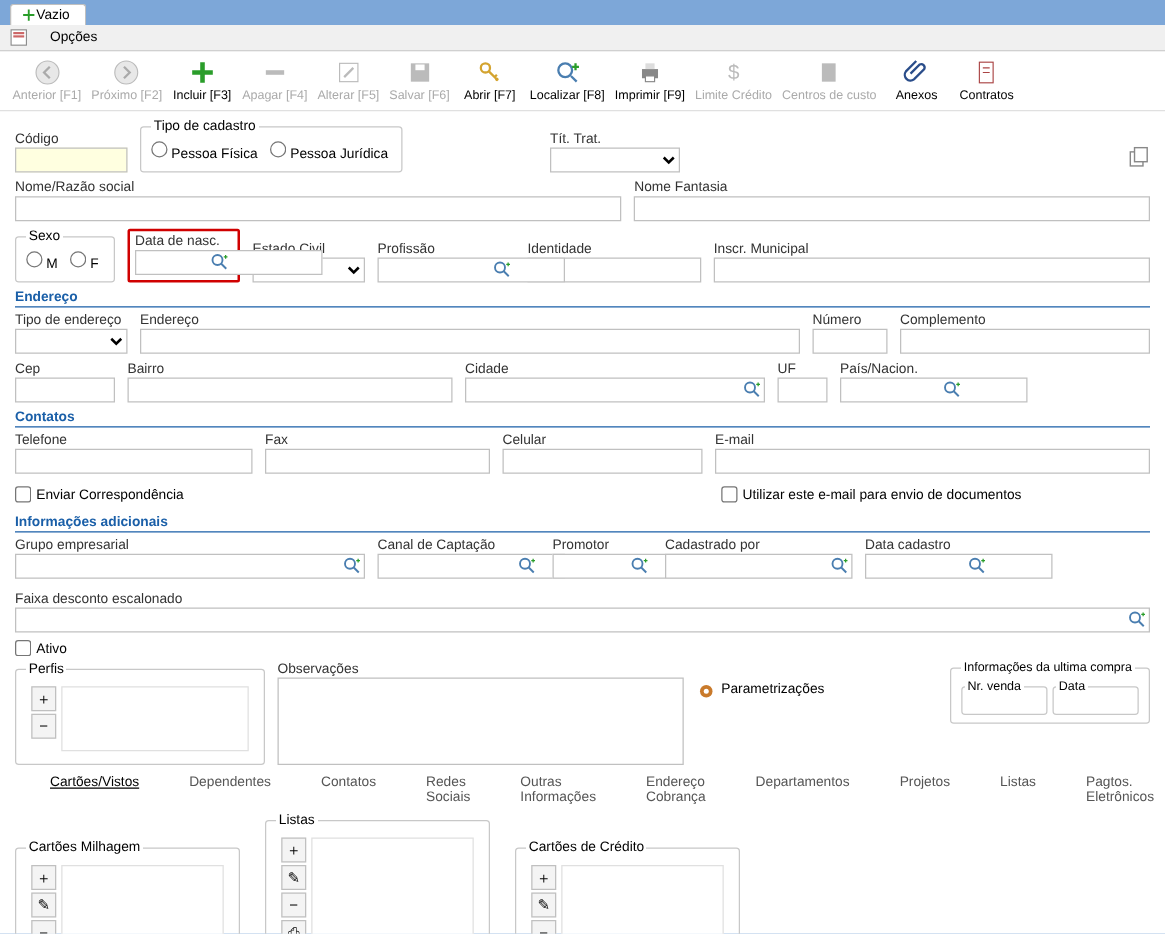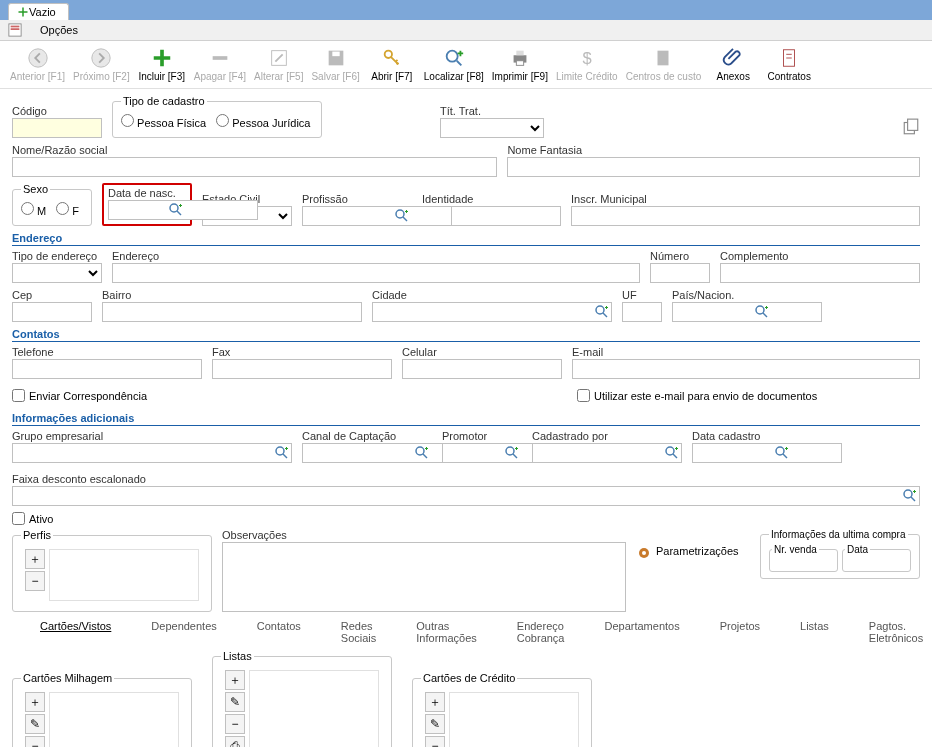--- a/index.html
+++ b/index.html
@@ -504,21 +504,21 @@
       <fieldset style="width:200px">
         <legend>Perfis</legend>
         <div class="mini-panel" style="border:none;min-height:60px">
           <div class="mini-toolbar">
             <button>＋</button>
             <button>−</button>
           </div>
           <div class="mini-content"></div>
         </div>
       </fieldset>
-      <div class="field" style="width:404px">
+      <div class="field" style="width:325px">
         <label>Observações</label>
         <textarea style=""></textarea>
       </div>
       <div style="display:flex;align-items:flex-start;gap:4px;margin-top:16px">
         <svg width="16" height="16" viewBox="0 0 16 16">
             <circle cx="8" cy="8" r="5" fill="#c97a2b"></circle>
             <circle cx="8" cy="8" r="2" fill="#fff"></circle>
           </svg>
         <span>Parametrizações</span>
       </div>

